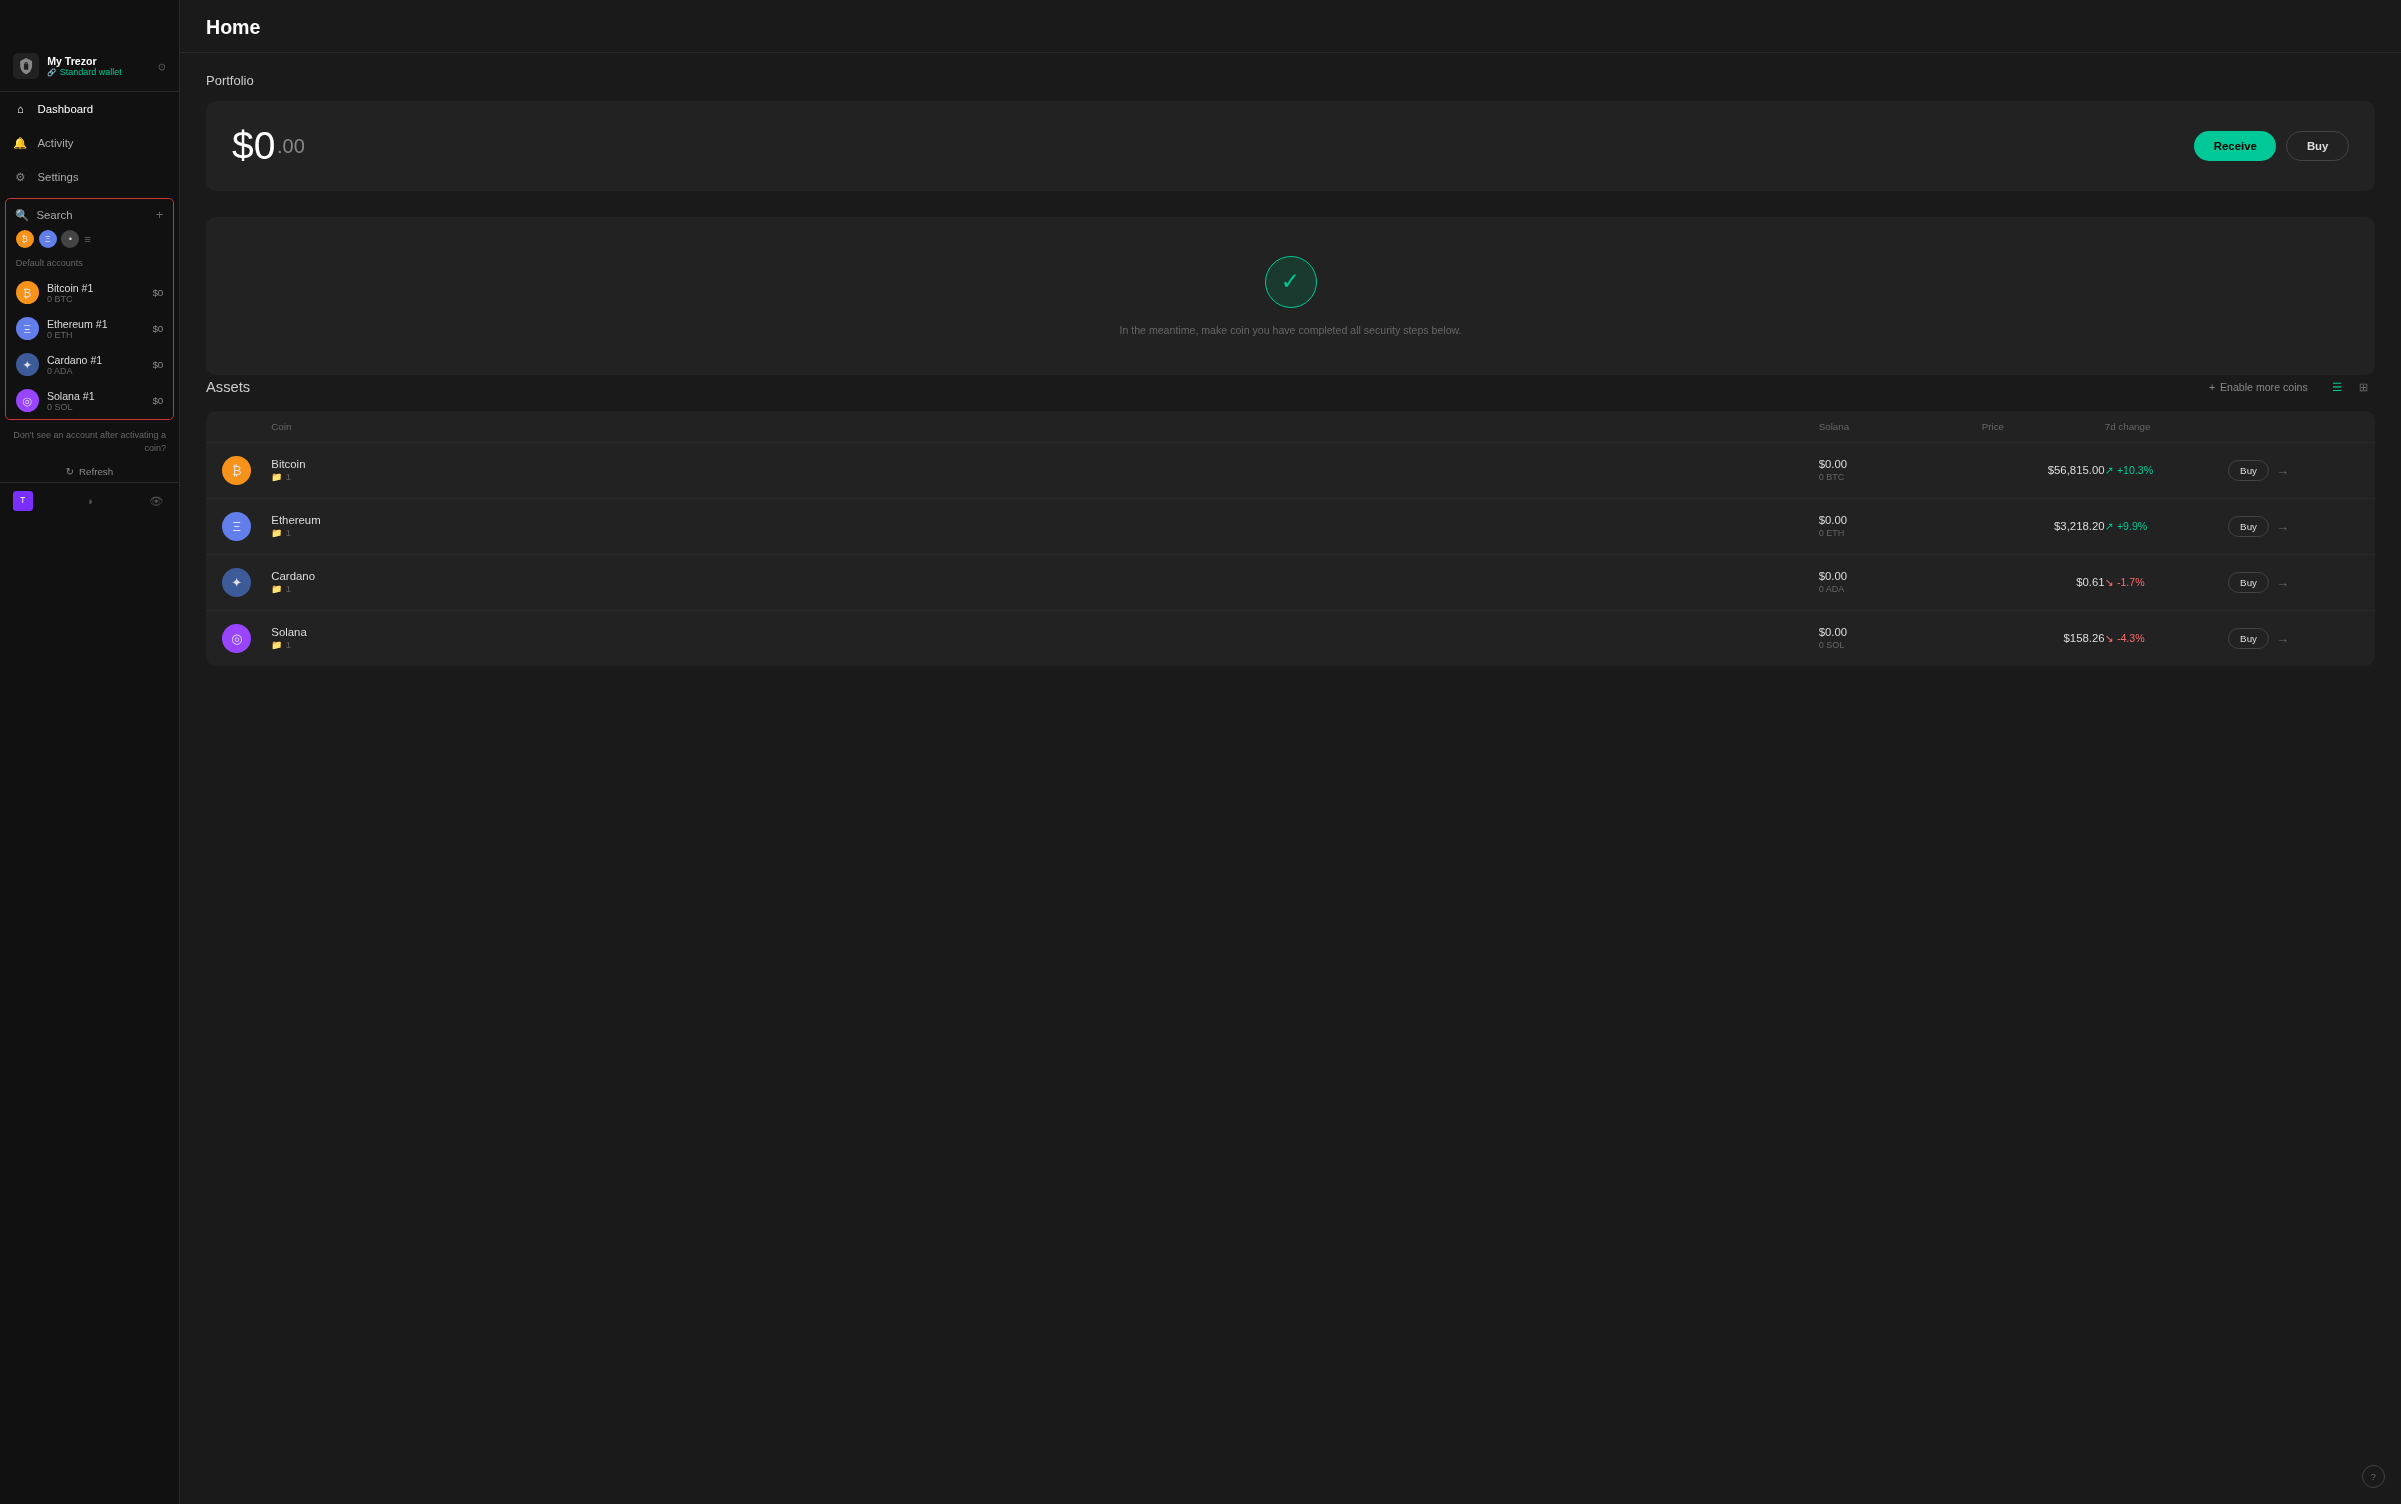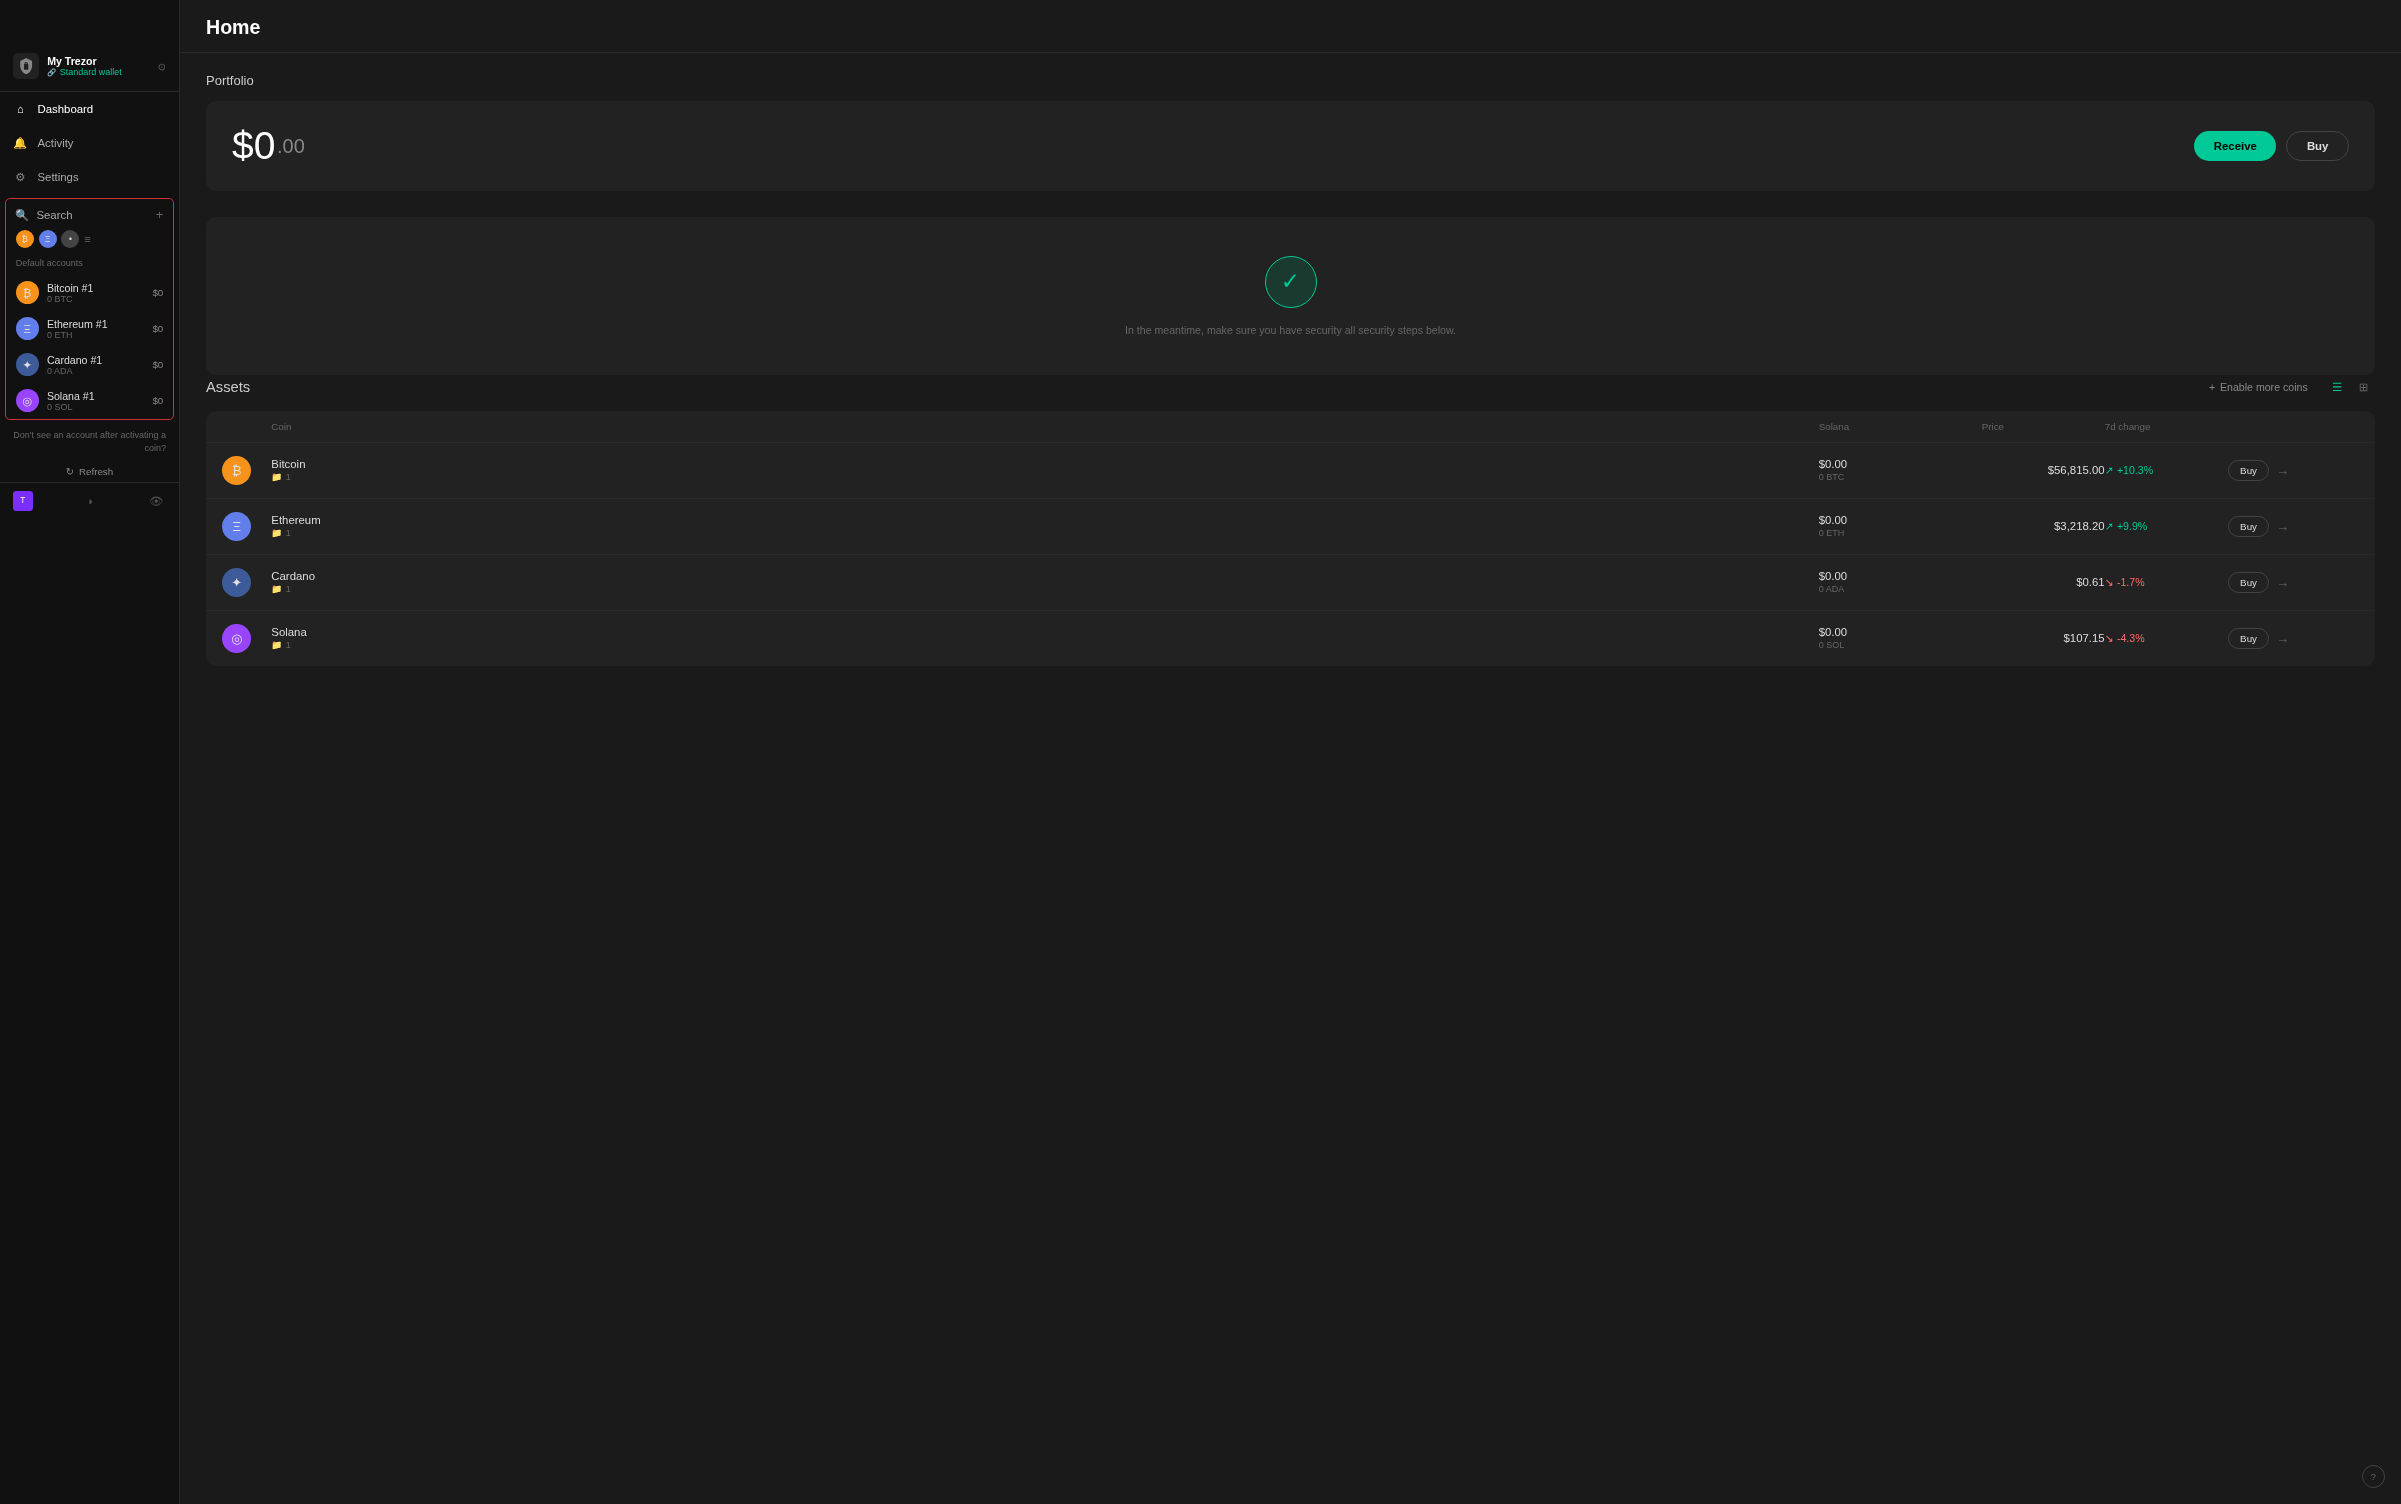--- a/index.html
+++ b/index.html
@@ -689,21 +689,21 @@
       <div class="portfolio-actions">
         <button class="btn-receive">Receive</button>
         <button class="btn-buy">Buy</button>
       </div>
     </div>
 
     <div class="wallet-ready-card">
       <div class="check-circle">
         <span>✓</span>
       </div>
-      <div class="wallet-ready-subtitle">In the meantime, make sure you have security all security steps below.</div>
+      <div class="wallet-ready-subtitle">In the meantime, make coin you have completed all security steps below.</div>
     </div>
 
     <div class="assets-section">
       <div class="assets-header">
         <div class="assets-title">Assets</div>
         <div class="assets-actions">
           <div class="enable-coins-btn">
             <span>+</span>
             <span>Enable more coins</span>
           </div>
@@ -807,21 +807,21 @@
             <div class="coin-name">Solana</div>
             <div class="coin-accounts">
               <span>📁</span>
               <span>1</span>
             </div>
           </div>
           <div>
             <div class="balance-usd">$0.00</div>
             <div class="balance-crypto">0 SOL</div>
           </div>
-          <div class="price-value">$107.15</div>
+          <div class="price-value">$158.26</div>
           <div class="change-negative">
             <span>↘</span>
             <span>-4.3%</span>
           </div>
           <div class="row-actions">
             <button class="btn-buy-small">Buy</button>
             <span class="arrow-btn">→</span>
           </div>
           <div></div>
         </div>

